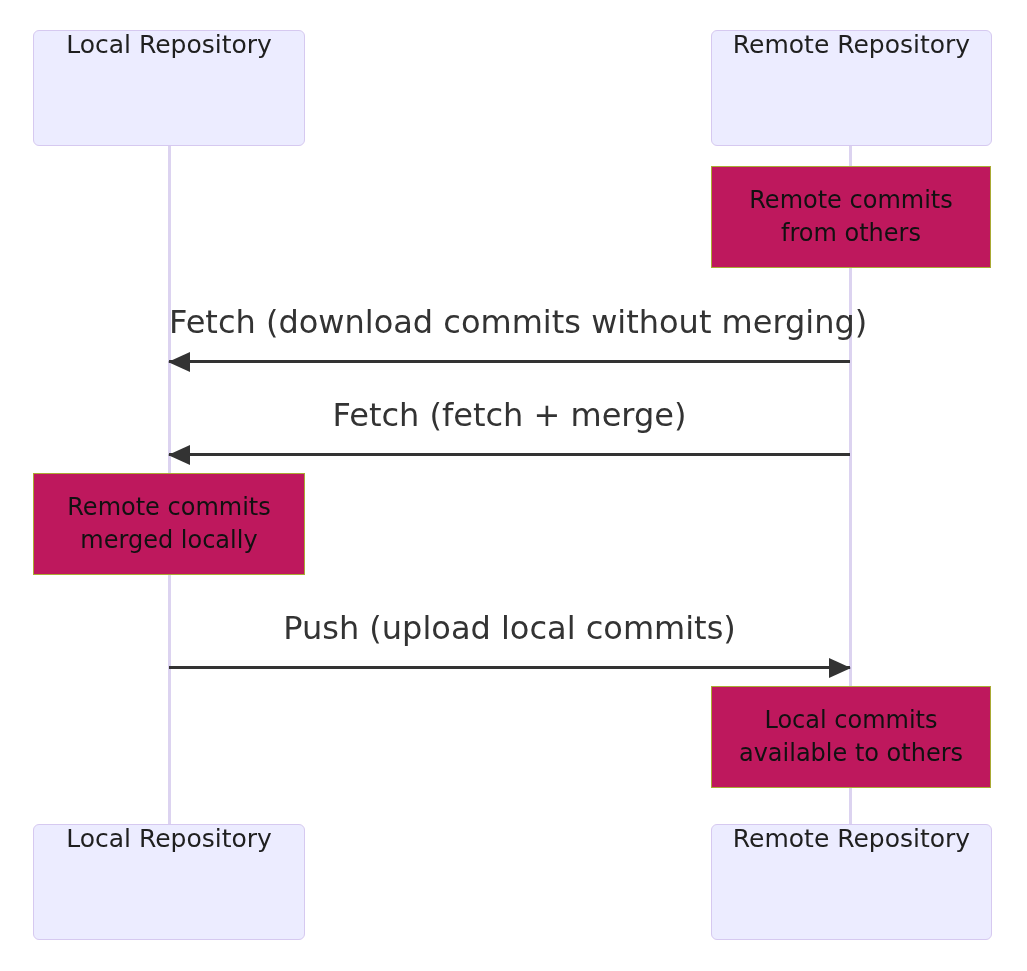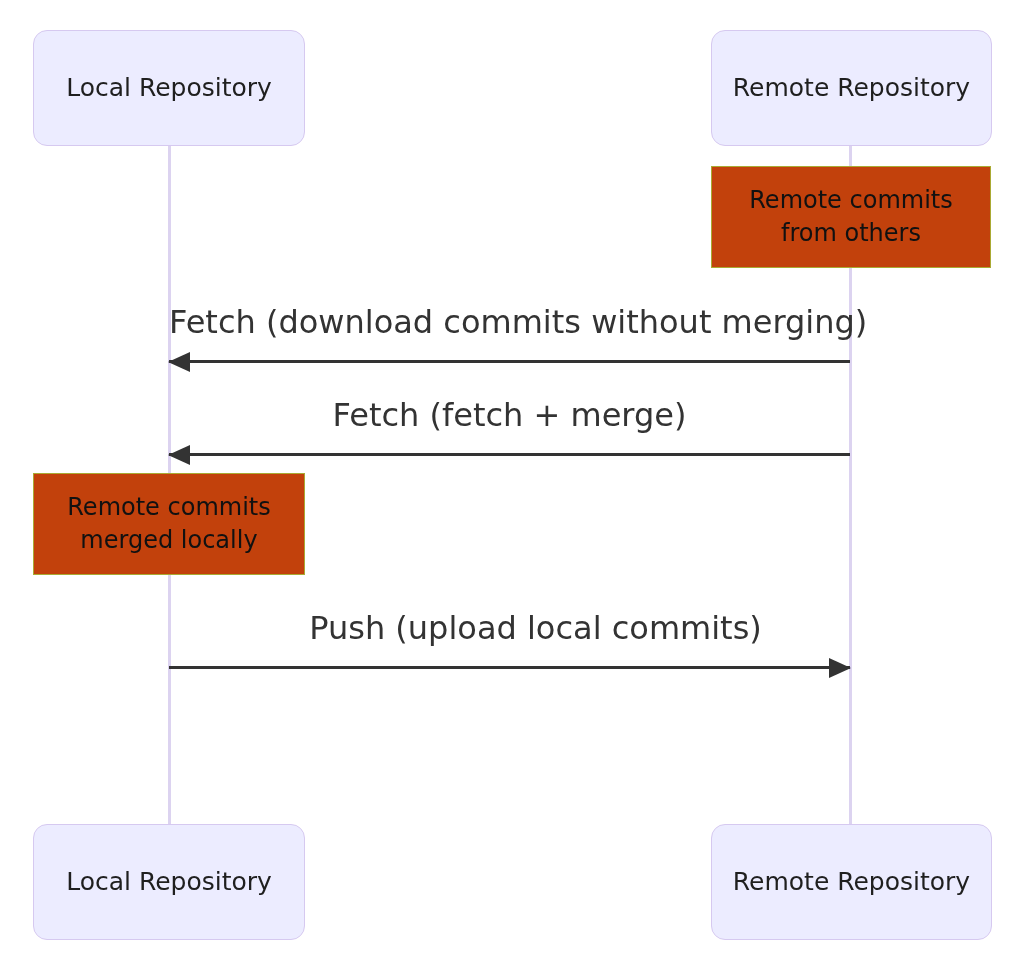--- a/index.html
+++ b/index.html
@@ -20,37 +20,36 @@
     position: absolute;
     width: 3px;
     background: #DCD3F0;
   }
   
   .participant {
     position: absolute;
     box-sizing: border-box;
     background: #ECECFF;
     border: 1.4px solid #D6C9F0;
-    border-radius: 14px;
+    border-radius: 6px;
     display: flex;
-    align-items: center;
     justify-content: center;
   }
   .participant-label {
     font-size: 25px;
     color: #1f1f1f;
     line-height: 1.1;
     text-align: center;
     white-space: nowrap;
   }
   
   .note {
     position: absolute;
     box-sizing: border-box;
-    background: #c2410c;
+    background: #be185d;
     border: 1.6px solid #AAAA33;
     display: flex;
     align-items: center;
     justify-content: center;
   }
   .note-label {
     font-size: 24px;
     color: #111111;
     line-height: 1.36;
     text-align: center;
@@ -127,25 +126,29 @@
     <div class="message-line"></div>
     <div class="arrowhead left"></div>
   </div>
 
   <div class="note" style="left:33px; top:473px; width:272px; height:102px;">
     <span class="note-label">Remote commits
 merged locally</span>
   </div>
 
   <div class="message" style="left:169px; top:666px; width:681px;">
-    <div class="message-label" style="top:-57px;padding-left:26px;">Push (upload local commits)</div>
+    <div class="message-label" style="top:-57px;">Push (upload local commits)</div>
     <div class="message-line"></div>
     <div class="arrowhead right"></div>
   </div>
 
+  <div class="note" style="left:711px; top:686px; width:280px; height:102px;">
+    <span class="note-label">Local commits
+available to others</span>
+  </div>
 
   <div class="participant" style="left:33px; top:824px; width:272px; height:116px;">
     <span class="participant-label">Local Repository</span>
   </div>
 
   <div class="participant" style="left:711px; top:824px; width:281px; height:116px;">
     <span class="participant-label">Remote Repository</span>
   </div>
 
 </div>

